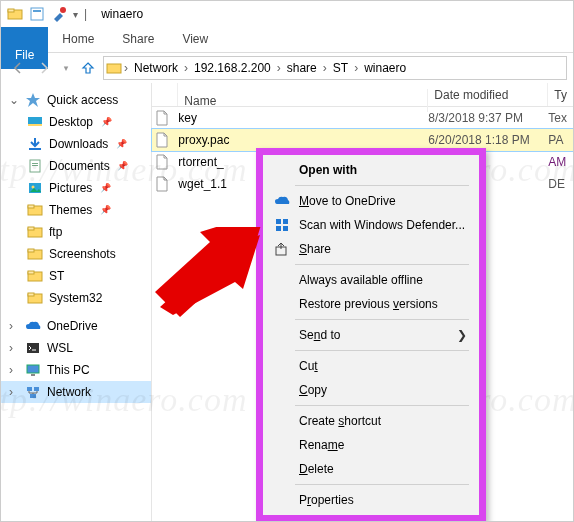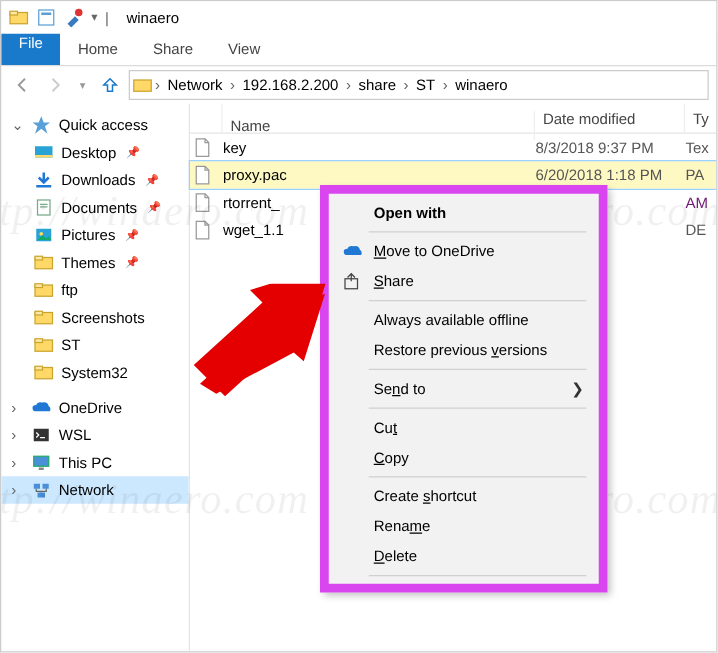--- a/index.html
+++ b/index.html
@@ -2,21 +2,21 @@
 <html><head>
 <meta charset="utf-8">
 <style>
   * { box-sizing: border-box; font-family: "Segoe UI", Tahoma, sans-serif; }
   body { margin: 0; width: 574px; height: 522px; background: #fff; overflow: hidden; font-size: 12px; position: relative; border: 1px solid #ccc;}
   .titlebar { height: 26px; display: flex; align-items: center; padding: 0 6px; background: #fff; }
   .titlebar .qat { display: flex; align-items: center; gap: 6px; }
   .titlebar .title { margin-left: 8px; color: #000; }
   .titlebar .sep { color: #666; margin: 0 6px; }
   .ribbon-tabs { height: 26px; display: flex; align-items: stretch; border-bottom: 1px solid #dcdcdc; }
-  .ribbon-tabs .file-tab { background: #1979ca; color: #fff; padding: 0 14px; font-size: 12px; }
+  .ribbon-tabs .file-tab { background: #1979ca; color: #fff; padding: 21px 14px; font-size: 12px; }
   .ribbon-tabs .tab { padding: 5px 14px; color: #444; }
   .addr-row { height: 30px; display: flex; align-items: center; padding: 2px 6px; gap: 4px; }
   .nav-btn { width: 22px; height: 22px; border-radius: 3px; display: flex; align-items: center; justify-content: center; color: #888; }
   .nav-btn.enabled { color: #1979ca; }
   .addr-bar { flex: 1; height: 24px; border: 1px solid #ccc; display: flex; align-items: center; padding: 0 2px; gap: 0; overflow: hidden;}
   .addr-seg { display: flex; align-items: center; padding: 0 4px; white-space: nowrap; }
   .addr-chev { color: #666; padding: 0 2px; }
   .main { display: flex; height: calc(100% - 26px - 26px - 30px); }
   .sidebar { width: 160px; border-right: 1px solid #e5e5e5; padding: 6px 0; overflow: hidden;}
   .side-group { margin-bottom: 6px; }
@@ -334,20 +334,31 @@
       <span class="ctx-icon">
         <svg width="16" height="12">
           <path d="M3 9 Q1 9 1 6 Q1 4 4 4 Q5 1 9 2 Q13 1 14 5 Q16 6 15 9 Z" fill="#2078d4"></path>
         </svg>
       </span>
       <span class="ctx-text"><span class="mnem">M</span>ove to OneDrive</span>
     </div>
   <div class="ctx-item">
       <span class="ctx-icon">
         <svg width="16" height="16">
+          <rect x="2" y="2" width="5" height="5" fill="#2078d4"></rect>
+          <rect x="9" y="2" width="5" height="5" fill="#2078d4"></rect>
+          <rect x="2" y="9" width="5" height="5" fill="#2078d4"></rect>
+          <rect x="9" y="9" width="5" height="5" fill="#2078d4"></rect>
+        </svg>
+      </span>
+      <span class="ctx-text">Scan with Windows Defender...</span>
+    </div>
+  <div class="ctx-item">
+      <span class="ctx-icon">
+        <svg width="16" height="16">
           <rect x="2" y="6" width="10" height="8" fill="none" stroke="#444"></rect>
           <path d="M7 8 L7 2 M4 5 L7 2 L10 5" fill="none" stroke="#444"></path>
         </svg>
       </span>
       <span class="ctx-text"><span class="mnem">S</span>hare</span>
     </div>
   <div class="ctx-sep"></div>
   <div class="ctx-item">
       <span class="ctx-icon"></span>
       <span class="ctx-text">Always available offline</span>
@@ -378,20 +389,24 @@
     </div>
   <div class="ctx-item">
       <span class="ctx-icon"></span>
       <span class="ctx-text">Rena<span class="mnem">m</span>e</span>
     </div>
   <div class="ctx-item">
       <span class="ctx-icon"></span>
       <span class="ctx-text"><span class="mnem">D</span>elete</span>
     </div>
   <div class="ctx-sep"></div>
+  <div class="ctx-item">
+      <span class="ctx-icon"></span>
+      <span class="ctx-text">P<span class="mnem">r</span>operties</span>
+    </div>
 </div>
 
 <div class="arrow-overlay">
   <svg width="130" height="90">
       <polygon points="0,85 55,35 45,25 110,5 90,70 80,60 25,110" fill="#e40000" transform="translate(0,-20)"></polygon>
   <polygon points="5,80 55,35 48,27 105,8 88,62 80,55 18,88" fill="#e40000"></polygon>
     </svg>
 </div>
 
 <div class="watermark" style="left:-30px; top:150px;">http://winaero.com</div>

